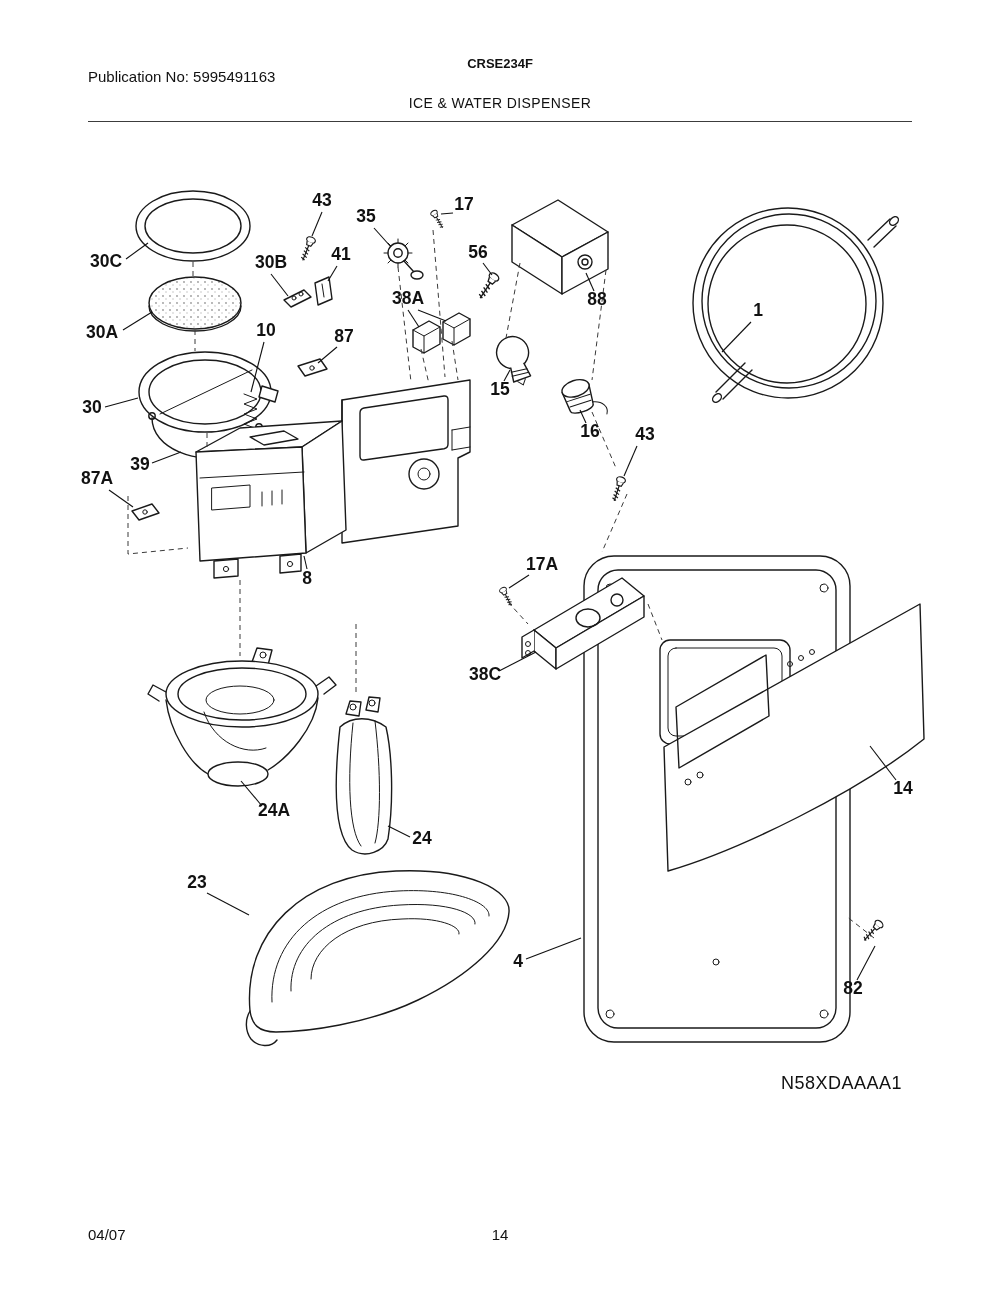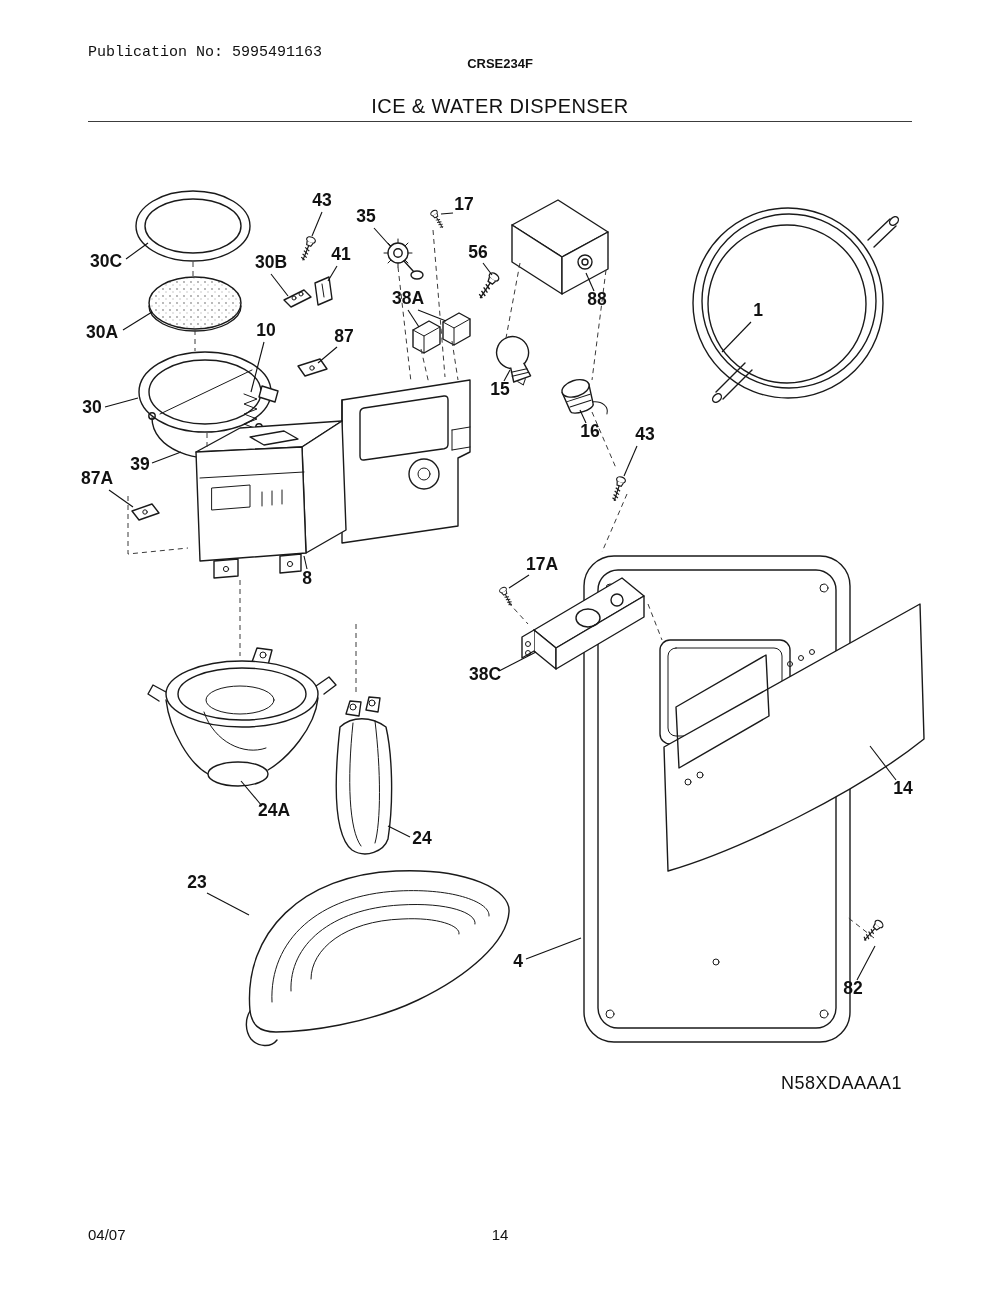--- a/index.html
+++ b/index.html
@@ -1,22 +1,22 @@
 <!DOCTYPE html>
 <html><head>
 <meta charset="utf-8">
 <style>
   * { box-sizing: border-box; margin: 0; padding: 0; }
   html, body { background: #ffffff; }
   body { font-family: "Liberation Sans", sans-serif; color: #111; }
   .page { position: relative; width: 1000px; height: 1294px; background: #fff; overflow: hidden; }
 
-  .hdr-left   { position: absolute; left: 88px; top: 44px; font-size: 15px; font-family: Liberation Mono, monospace; }
+  .hdr-left   { position: absolute; left: 88px; top: 68px; font-size: 15px; }
   .hdr-center { position: absolute; left: 0; right: 0; top: 56px; text-align: center; font-size: 13px; font-weight: bold; }
-  .title      { position: absolute; left: 0; right: 0; top: 95px; text-align: center; font-size: 20px; letter-spacing: .4px; }
+  .title      { position: absolute; left: 0; right: 0; top: 95px; text-align: center; font-size: 14px; letter-spacing: .4px; }
   .rule       { position: absolute; left: 88px; right: 88px; top: 121px; border-top: 1.5px solid #3c3c3c; }
   .code       { position: absolute; left: 781px; top: 1073px; font-size: 18px; font-weight: 400; letter-spacing: .5px; }
   .ftr-left   { position: absolute; left: 88px; top: 1226px; font-size: 15px; }
   .ftr-center { position: absolute; left: 0; right: 0; top: 1226px; text-align: center; font-size: 15px; }
 
   svg.diagram { position: absolute; left: 0; top: 0; width: 1000px; height: 1294px; }
 
   .ln  { fill: none; stroke: #1a1a1a; stroke-width: 1.4; stroke-linecap: round; stroke-linejoin: round; }
   .lnw { fill: #fff;  stroke: #1a1a1a; stroke-width: 1.4; stroke-linecap: round; stroke-linejoin: round; }
   .st  { stroke: #1a1a1a; stroke-width: 1.4; }

